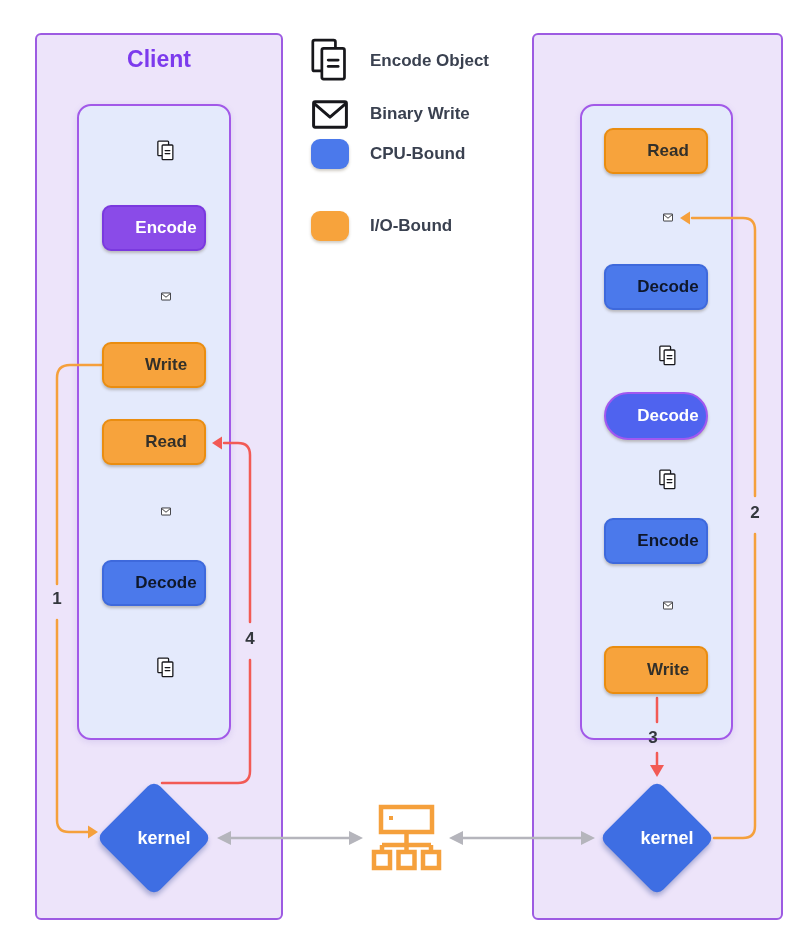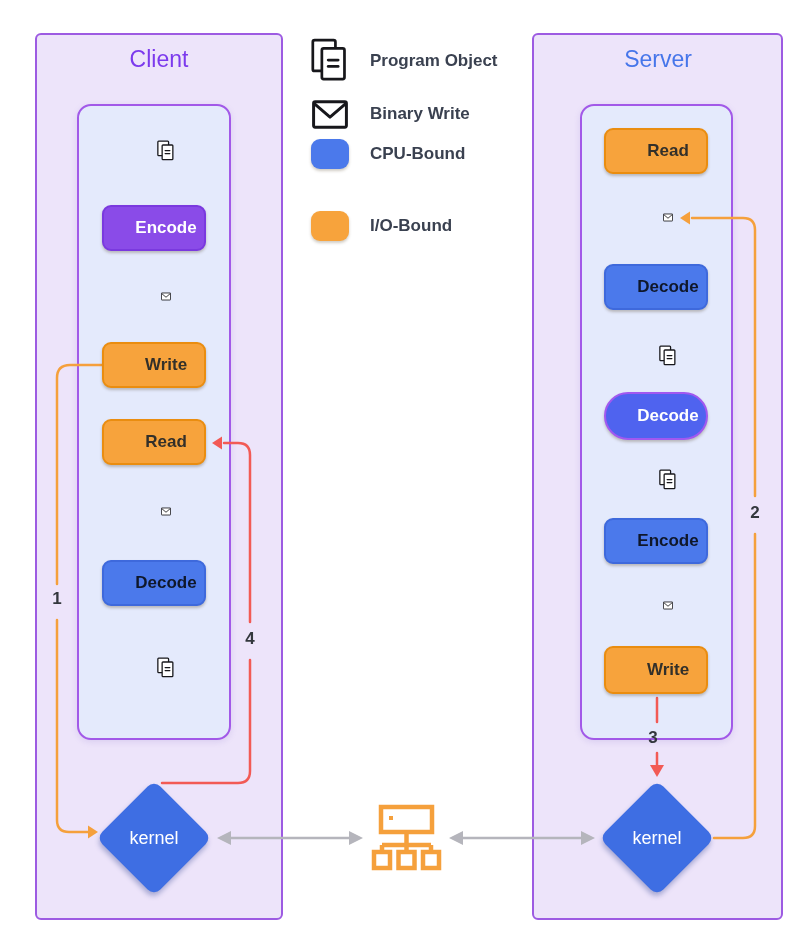--- a/index.html
+++ b/index.html
@@ -1,34 +1,34 @@
 <!DOCTYPE html>
 <html><head>
 <meta charset="utf-8">
 <style>
   html,body{margin:0;padding:0;background:#ffffff;}
   body{font-family:"Liberation Sans", sans-serif;}
   #canvas{position:relative;width:809px;height:947px;background:#ffffff;overflow:hidden;}
 
   .panel{position:absolute;background:#EDE4FA;border:2.5px solid #9D5BE2;border-radius:6px;box-sizing:border-box;}
-  .panel-title{position:absolute;width:248px;text-align:center;font-size:23px;font-weight:400;}
+  .panel-title{position:absolute;width:248px;text-align:center;font-size:23px;font-weight:700;}
   .client-title{color:#7C3AED;}
   .server-title{color:#4676EA;}
   .inner-panel{position:absolute;background:#E4EAFC;border:2px solid #A259E8;border-radius:14px;box-sizing:border-box;box-shadow:0 2px 6px rgba(110,80,190,.15);}
 
   .node{position:absolute;display:flex;align-items:center;justify-content:center;box-sizing:border-box;padding-left:24px;}
   .box{border-radius:9px;font-size:17px;font-weight:700;box-shadow:0 2px 3px rgba(70,50,20,.28);}
   .box.purple{background:#8A4BE8;border:2px solid #7A39DF;color:#ffffff;}
   .box.blue{background:#4B79EB;border:2px solid #3E69DC;color:#0f172a;}
   .box.orange{background:#F7A33C;border:2px solid #EA8D10;color:#33302A;}
   .box.handler{background:#4F63EF;border:2.5px solid #A158F0;color:#ffffff;border-radius:24px;}
 
   .kernel-wrap{position:absolute;width:116px;height:116px;}
   .kernel-diamond{position:absolute;left:17px;top:17px;width:82px;height:82px;background:#3E6EE3;border-radius:9px;transform:rotate(45deg);box-shadow:2px 3px 5px rgba(40,60,140,.35);}
-  .kernel-label{position:absolute;left:0;top:0;width:116px;height:116px;display:flex;align-items:center;justify-content:center;color:#ffffff;font-size:18px;font-weight:400;}
+  .kernel-label{position:absolute;left:10px;top:0;width:116px;height:116px;display:flex;align-items:center;justify-content:center;color:#ffffff;font-size:18px;font-weight:700;}
 
   .legend{position:absolute;left:308px;top:38px;width:210px;}
   .legend-row{position:absolute;left:0;display:flex;align-items:center;}
   .legend-icon-cell{width:44px;display:flex;align-items:center;justify-content:center;}
   .legend-label{margin-left:18px;font-size:17px;font-weight:700;color:#3A4150;white-space:nowrap;}
   .swatch{width:38px;height:30px;border-radius:9px;box-shadow:0 2px 3px rgba(70,50,20,.25);}
   .swatch-blue{background:#4B79EB;}
   .swatch-orange{background:#F7A33C;}
 
   #overlay{position:absolute;left:0;top:0;z-index:1;pointer-events:none;}
@@ -89,34 +89,33 @@
       <rect x="398.5" y="852" width="16" height="16"></rect>
       <rect x="423" y="852" width="16" height="16"></rect>
     </g>
   </svg>
 
   <div class="panel" style="left:35px;top:33px;width:248px;height:887px;"></div>
   <div class="panel-title client-title" style="left:35px;top:46px;">Client</div>
   <div class="inner-panel" style="left:77px;top:104px;width:154px;height:636px;"></div>
 
   <div class="panel" style="left:532px;top:33px;width:251px;height:887px;"></div>
-  <div class="panel-title server-title" style="left:534px;top:46px;">Server</div>
   <div class="inner-panel" style="left:580px;top:104px;width:153px;height:636px;"></div>
 
   <div class="legend">
     <div class="legend-row" style="top:0px;height:46px;">
       <span class="legend-icon-cell">
         <svg width="38" height="46" viewBox="0 0 42 50">
           <rect x="2" y="2" width="25" height="34" rx="2" fill="#fff" stroke="#17171B" stroke-width="3"></rect>
           <rect x="12" y="11" width="25" height="34" rx="2" fill="#fff" stroke="#17171B" stroke-width="3"></rect>
           <line x1="19" y1="24" x2="30" y2="24" stroke="#17171B" stroke-width="3" stroke-linecap="round"></line>
           <line x1="19" y1="31" x2="30" y2="31" stroke="#17171B" stroke-width="3" stroke-linecap="round"></line>
         </svg>
       </span>
-      <span class="legend-label">Program Object</span>
+      <span class="legend-label">Encode Object</span>
     </div>
     <div class="legend-row" style="top:60px;height:32px;">
       <span class="legend-icon-cell">
         <svg width="36" height="29" viewBox="0 0 34 27">
           <rect x="1.5" y="1.5" width="31" height="24" rx="1.5" fill="#fff" stroke="#17171B" stroke-width="2.8"></rect>
           <polyline points="3,4 17,16 31,4" fill="none" stroke="#17171B" stroke-width="2.8" stroke-linejoin="round" stroke-linecap="round"></polyline>
         </svg>
       </span>
       <span class="legend-label">Binary Write</span>
     </div>

